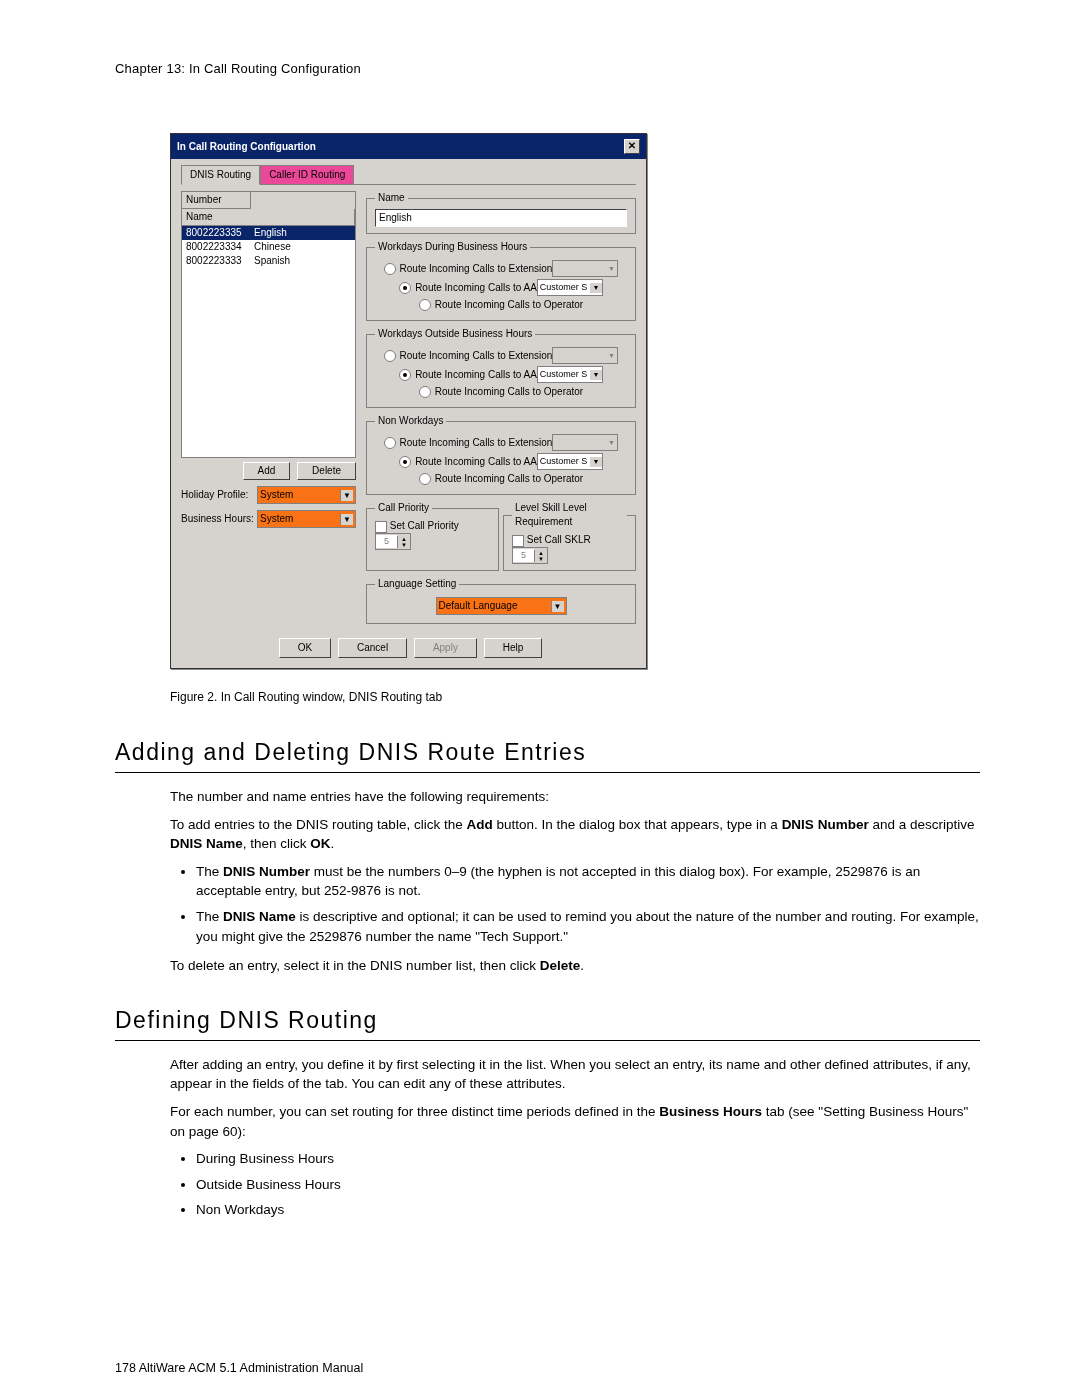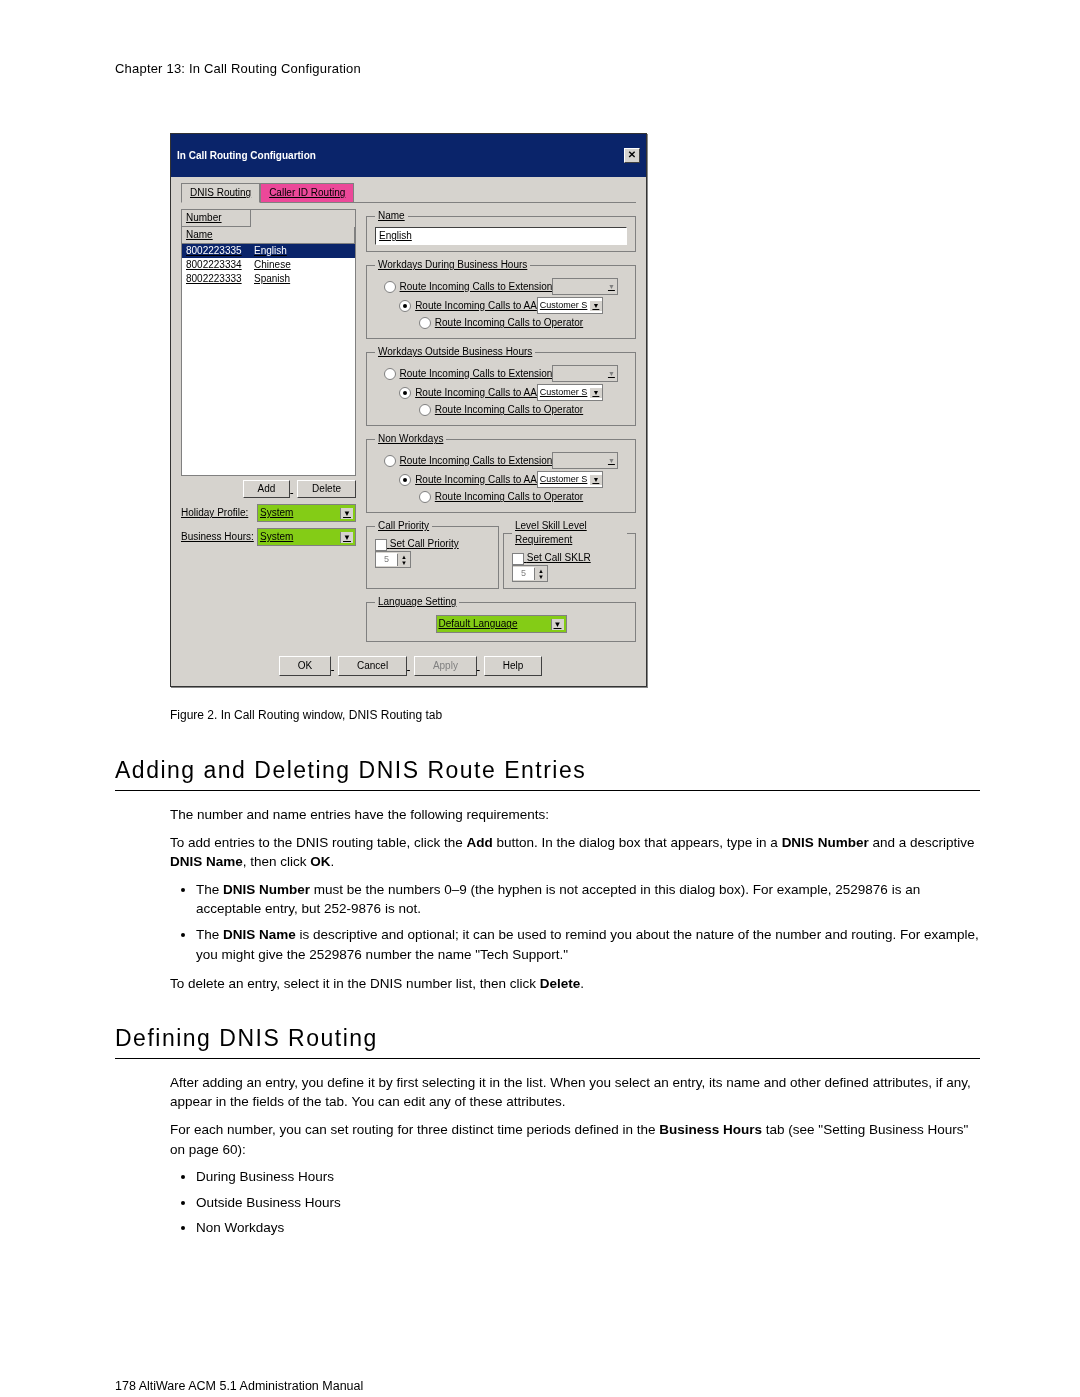--- a/index.html
+++ b/index.html
@@ -27,21 +27,21 @@
     background: #d6d3ce;
     border: 1px solid #333;
     font-family: Tahoma, Arial, sans-serif;
     font-size: 10px;
     color: #000;
     box-shadow: 1px 1px 0 #888;
   }
   .dlg-title {
     background: #0a246a;
     color: #fff;
-    padding: 14px 6px;
+    padding: 5px 6px;
     font-weight: bold;
     display: flex;
     justify-content: space-between;
     align-items: center;
     font-size: 10px;
   }
   .dlg-title .close {
     background: #d6d3ce;
     color: #000;
     width: 14px;
@@ -49,21 +49,20 @@
     text-align: center;
     line-height: 12px;
     border: 1px solid #fff;
     border-right-color: #404040;
     border-bottom-color: #404040;
     font-size: 10px;
     font-weight: bold;
   }
   .dlg-body {
     padding: 6px 10px 10px 10px;
-    text-decoration: underline;
   }
   .tabs {
     display: flex;
     border-bottom: 1px solid #808080;
     margin-bottom: 6px;
   }
   .tab {
     padding: 2px 8px;
     border: 1px solid #808080;
     border-bottom: none;
@@ -123,21 +122,21 @@
   .formrow {
     display: flex;
     align-items: center;
     margin-top: 6px;
     font-size: 10px;
     gap: 1px;
   }
   .formrow label { width: 75px; }
   .select {
     flex: 1;
-    background: #84cc16;
+    background: #f97316;
     border: 1px solid #808080;
     height: 16px;
     padding: 0 2px;
     font-size: 10px;
     display: flex;
     align-items: center;
     justify-content: space-between;
   }
   .select .arrow {
     width: 12px;

